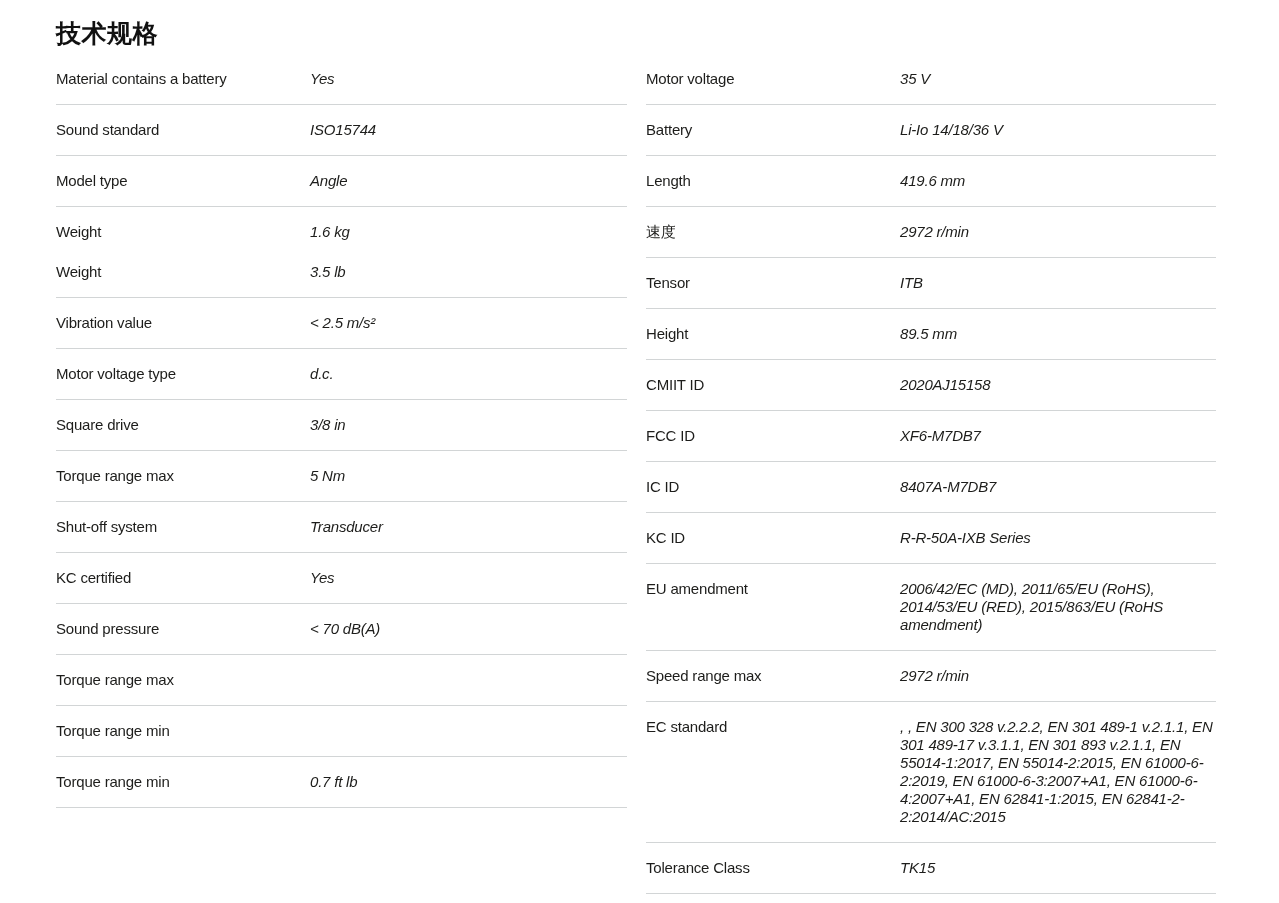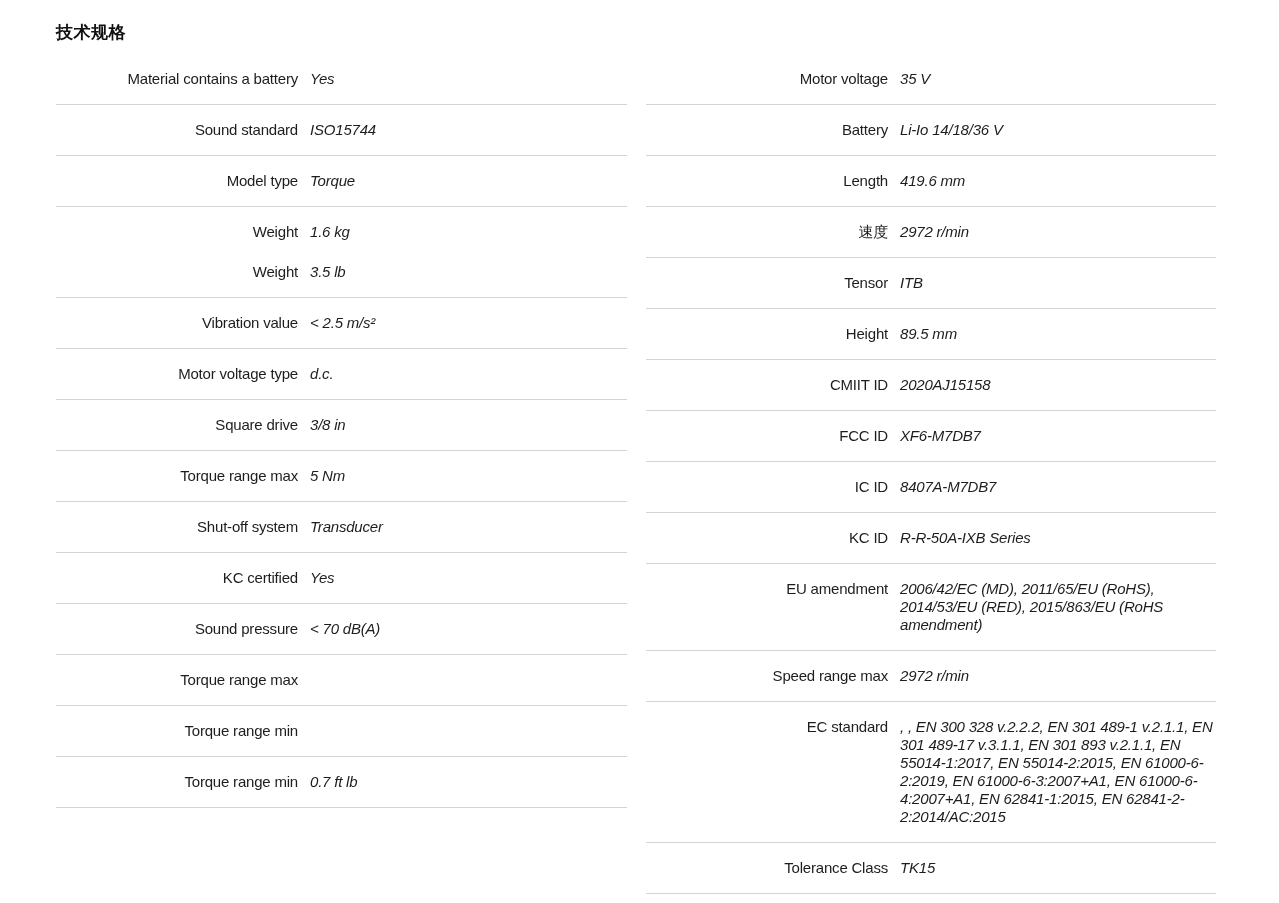--- a/index.html
+++ b/index.html
@@ -4,38 +4,38 @@
 <style>
   * { box-sizing: border-box; margin: 0; padding: 0; }
   html, body {
     width: 1279px; height: 903px; overflow: hidden;
     background: #ffffff; color: #1d1d1b;
     font-family: "Liberation Sans", "DejaVu Sans", sans-serif;
   }
   .page { position: relative; width: 1279px; height: 903px; }
   .page-title {
     margin: 20px 0 8px 56px;
-    font-size: 17px; line-height: 26px; font-weight: bold;
+    font-size: 25px; line-height: 26px; font-weight: bold;
     letter-spacing: 0.5px; color: #111111;
   }
   .spec-table {
     display: flex; gap: 19px; align-items: flex-start;
     margin: 0 63px 0 56px;
   }
   .spec-column { width: 571px; flex-shrink: 0; }
   .spec-column:last-child { width: 570px; }
   .spec-group { border-bottom: 1px solid #d2d5d6; }
   .spec-row {
     display: flex;
     padding: 16px 0 16px 0;
     font-size: 15px; line-height: 18px; letter-spacing: -0.2px;
   }
   .spec-group .spec-row:not(:last-child) { padding-bottom: 11px; }
   .spec-group .spec-row + .spec-row { padding-top: 11px; }
-  .spec-label { width: 254px; flex-shrink: 0; padding-right: 12px; text-align: right; }
+  .spec-label { width: 254px; flex-shrink: 0; padding-right: 12px; }
   .spec-value { flex: 1; font-style: italic; }
 </style>
 </head>
 <body>
 
 <div class="page">
   <h1 class="page-title">技术规格</h1>
 
   <div class="spec-table">
     <div class="spec-column">
@@ -47,21 +47,21 @@
         </div>
         <div class="spec-group">
           <div class="spec-row">
             <div class="spec-label">Sound standard</div>
             <div class="spec-value">ISO15744</div>
           </div>
         </div>
         <div class="spec-group">
           <div class="spec-row">
             <div class="spec-label">Model type</div>
-            <div class="spec-value">Torque</div>
+            <div class="spec-value">Angle</div>
           </div>
         </div>
         <div class="spec-group">
           <div class="spec-row">
             <div class="spec-label">Weight</div>
             <div class="spec-value">1.6 kg</div>
           </div>
           <div class="spec-row">
             <div class="spec-label">Weight</div>
             <div class="spec-value">3.5 lb</div>

